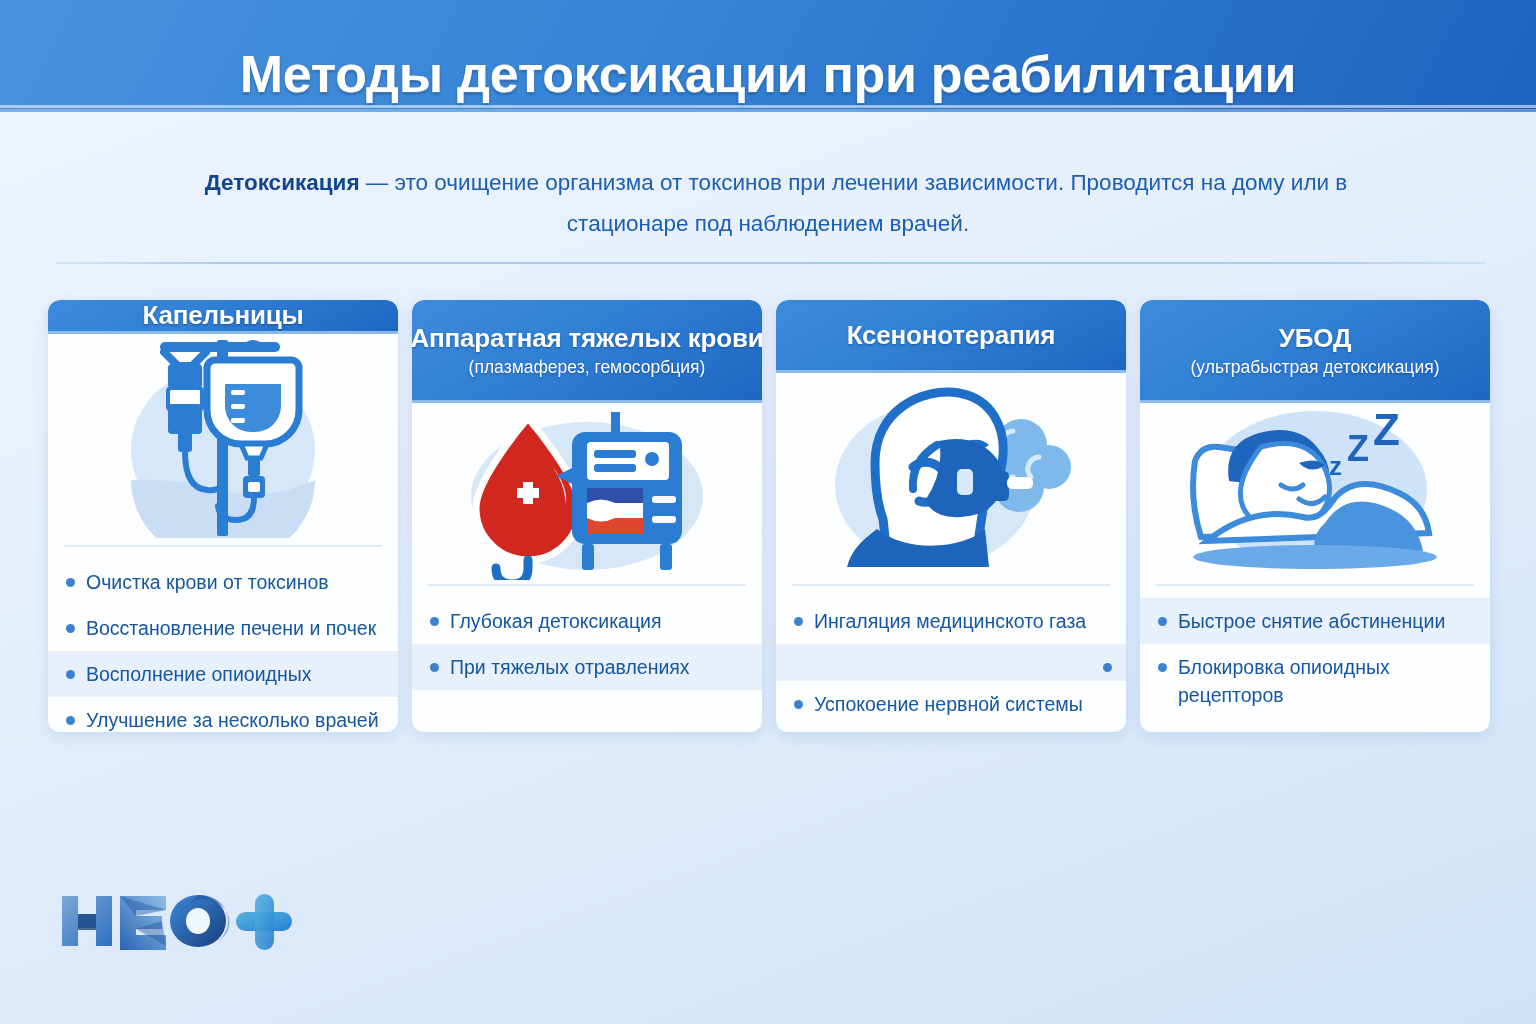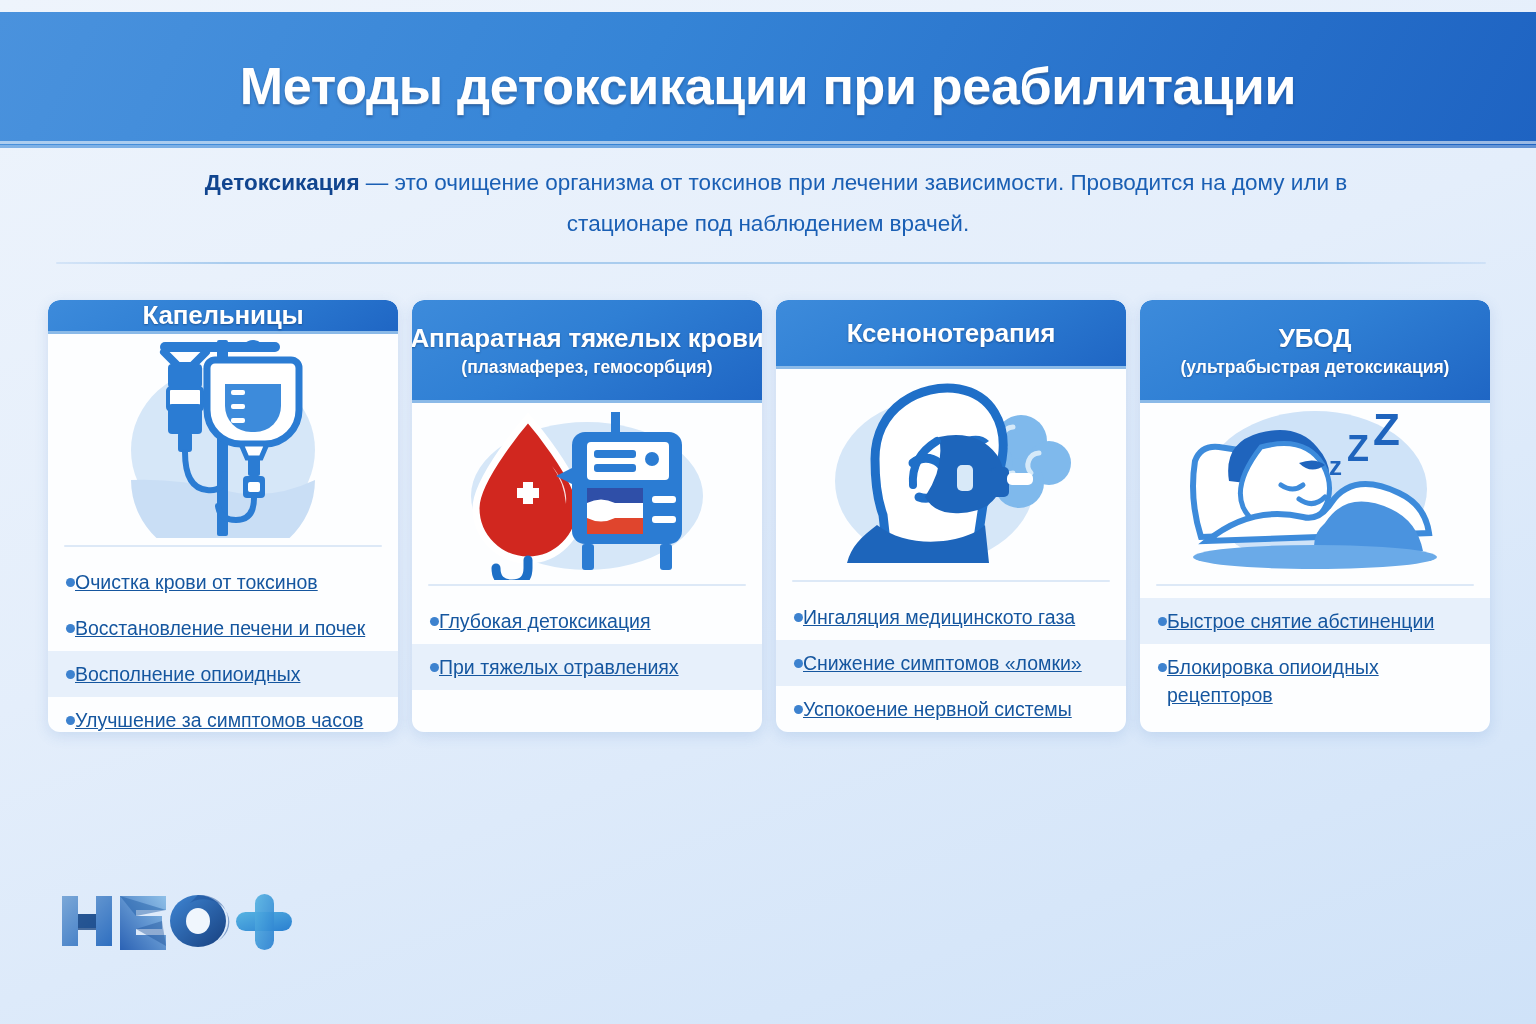--- a/index.html
+++ b/index.html
@@ -6,21 +6,21 @@
   body{
     width:1536px;height:1024px;overflow:hidden;
     font-family:"Liberation Sans", sans-serif;
     background:linear-gradient(160deg,#eef4fc 0%,#e4eefb 45%,#cfe2f8 100%);
     position:relative;
   }
   .page{position:relative;width:1536px;height:1024px;}
 
   
   .header{
-    position:absolute;left:0;top:12px;width:1536px;height:136px;
+    position:absolute;left:0;top:0;width:1536px;height:112px;
     background:linear-gradient(118deg,#4a92dd 0%,#3584d6 42%,#1e63c2 100%);
     overflow:hidden;
   }
   .header:after{
     content:"";position:absolute;left:0;bottom:4px;width:100%;height:3px;
     background:rgba(255,255,255,.55);
   }
   .header:before{
     content:"";position:absolute;left:0;bottom:0;width:100%;height:3px;
     background:rgba(255,255,255,.30);
@@ -60,38 +60,38 @@
     display:flex;flex-direction:column;align-items:center;justify-content:center;
     box-shadow:0 3px 0 rgba(126,178,230,.9);
   }
   .card-head.h1{height:70px;}
   .card-head.h2{height:100px;}
   .card-head .t{
     font-size:26px;font-weight:bold;letter-spacing:-.2px;line-height:31px;
     text-shadow:0 1px 2px rgba(10,45,95,.5);white-space:nowrap;
   }
   .card-head .s{
-    font-size:17.5px;font-weight:bold;margin-top:2px;line-height:22px;
+    font-size:17.5px;font-weight:normal;margin-top:2px;line-height:22px;
     text-shadow:0 1px 2px rgba(10,45,95,.45);white-space:nowrap;
   }
   .card-head.h1 .t{font-size:26px;}
 
   .icon-zone{
     position:relative;display:flex;align-items:center;justify-content:center;
     height:214px;flex:0 0 auto;
   }
   .card.c2 .icon-zone,.card.c4 .icon-zone{height:184px;}
   .icon-zone svg{display:block;}
 
   .card-sep{height:2px;margin:0 16px;background:#dde9f7;border-radius:2px;flex:0 0 auto;}
 
   .bullets{padding:12px 0 0 0;flex:1 1 auto;}
   .bullet{
-    display:flex;align-items:flex-start;
-    padding:9px 14px 9px 18px;font-size:19.5px;line-height:28px;color:#15569f;text-decoration:underline;
+    display:flex;align-items:flex-start;gap:11px;
+    padding:9px 14px 9px 18px;font-size:19.5px;line-height:28px;color:#15569f;
   }
   .bullet.hl{background:#e7f0fb;justify-content:flex-end;}
   .bullet .dot{
     flex:0 0 auto;width:9px;height:9px;border-radius:50%;background:#3d82cf;margin-top:10px;
   }
   .bullet .txt{flex:1 1 auto;}
 
   
   .logo{position:absolute;left:58px;top:888px;width:240px;height:66px;}
 </style>
@@ -151,21 +151,21 @@
         <div class="bullet">
           <span class="dot"></span>
           <span class="txt">Восстановление печени и почек</span>
         </div>
         <div class="bullet hl">
           <span class="dot"></span>
           <span class="txt">Восполнение опиоидных</span>
         </div>
         <div class="bullet">
           <span class="dot"></span>
-          <span class="txt">Улучшение за симптомов часов</span>
+          <span class="txt">Улучшение за несколько врачей</span>
         </div>
       </div>
     </div>
 
     <div class="card c2">
       <div class="card-head h2">
         <div class="t">Аппаратная тяжелых крови</div>
         <div class="s">(плазмаферез, гемосорбция)</div>
       </div>
       <div class="icon-zone">
@@ -245,21 +245,20 @@
         </svg>
       </div>
       <div class="card-sep"></div>
       <div class="bullets">
         <div class="bullet">
           <span class="dot"></span>
           <span class="txt">Ингаляция медицинското газа</span>
         </div>
         <div class="bullet hl">
           <span class="dot"></span>
-          <span class="txt">Снижение симптомов «ломки»</span>
         </div>
         <div class="bullet">
           <span class="dot"></span>
           <span class="txt">Успокоение нервной системы</span>
         </div>
       </div>
     </div>
 
     <div class="card c4">
       <div class="card-head h2">

